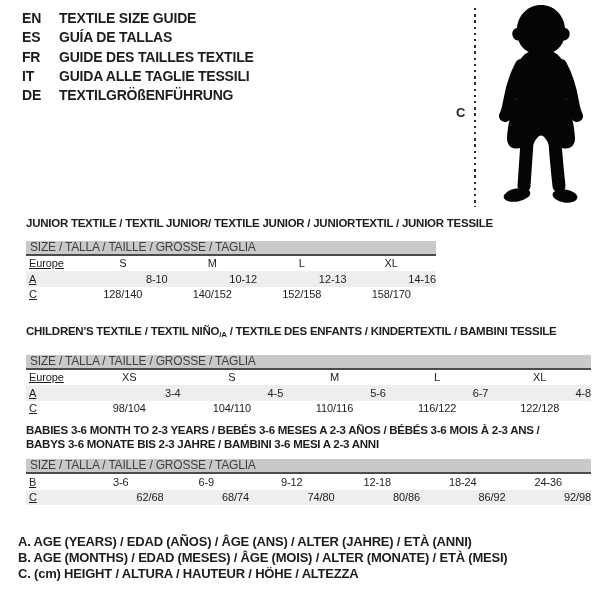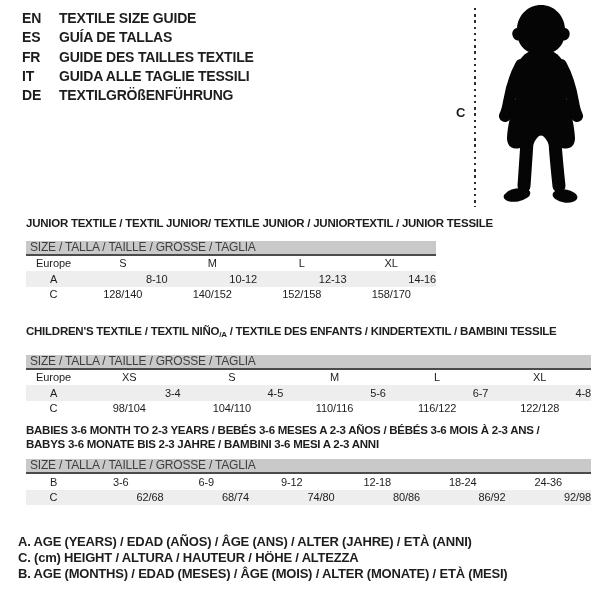--- a/index.html
+++ b/index.html
@@ -35,21 +35,21 @@
   .sec-babies .heading2 {margin-bottom:8px;}
   .subsz {font-size:8px; vertical-align:-2px;}
 
   .size-bar {
     background:#c9c9c9; border-bottom:2px solid #4b4b4a;
     font-size:12px; line-height:13px; height:13px; padding-left:4px;
     color:#3f3f3e; letter-spacing:-0.2px; white-space:nowrap; overflow:hidden;
   }
   table.size-table {width:100%; border-collapse:collapse; font-size:11px; letter-spacing:-0.1px; table-layout:fixed;}
   .size-table td {height:15.5px; text-align:center; padding:0; vertical-align:middle; overflow:hidden; white-space:nowrap;}
-  .size-table td.lab {text-align:center; padding-left:3px;}
+  .size-table td.lab {text-align:left; padding-left:3px;text-decoration:underline;}
   col.label-col {width:52px;}
   tr.r-shade td {background:#eeeeee;text-align:right;}
 
   
   .legend {position:absolute; left:18px; top:534px; font-weight:bold; font-size:13px; line-height:16px; letter-spacing:-0.2px; white-space:nowrap;}
 </style>
 </head>
 <body>
 
 <div class="canvas">
@@ -212,17 +212,17 @@
         <td>80/86</td>
         <td>86/92</td>
         <td>92/98</td>
       </tr>
     </tbody>
       </table>
   </div>
 
   <div class="legend">
     <div>A. AGE (YEARS) / EDAD (AÑOS) / ÂGE (ANS) / ALTER (JAHRE) / ETÀ (ANNI)</div>
+    <div>B. AGE (MONTHS) / EDAD (MESES) / ÂGE (MOIS) / ALTER (MONATE) / ETÀ (MESI)</div>
     <div>C. (cm) HEIGHT / ALTURA / HAUTEUR / HÖHE / ALTEZZA</div>
-    <div>B. AGE (MONTHS) / EDAD (MESES) / ÂGE (MOIS) / ALTER (MONATE) / ETÀ (MESI)</div>
   </div>
 
 </div>
 
 </body></html>

